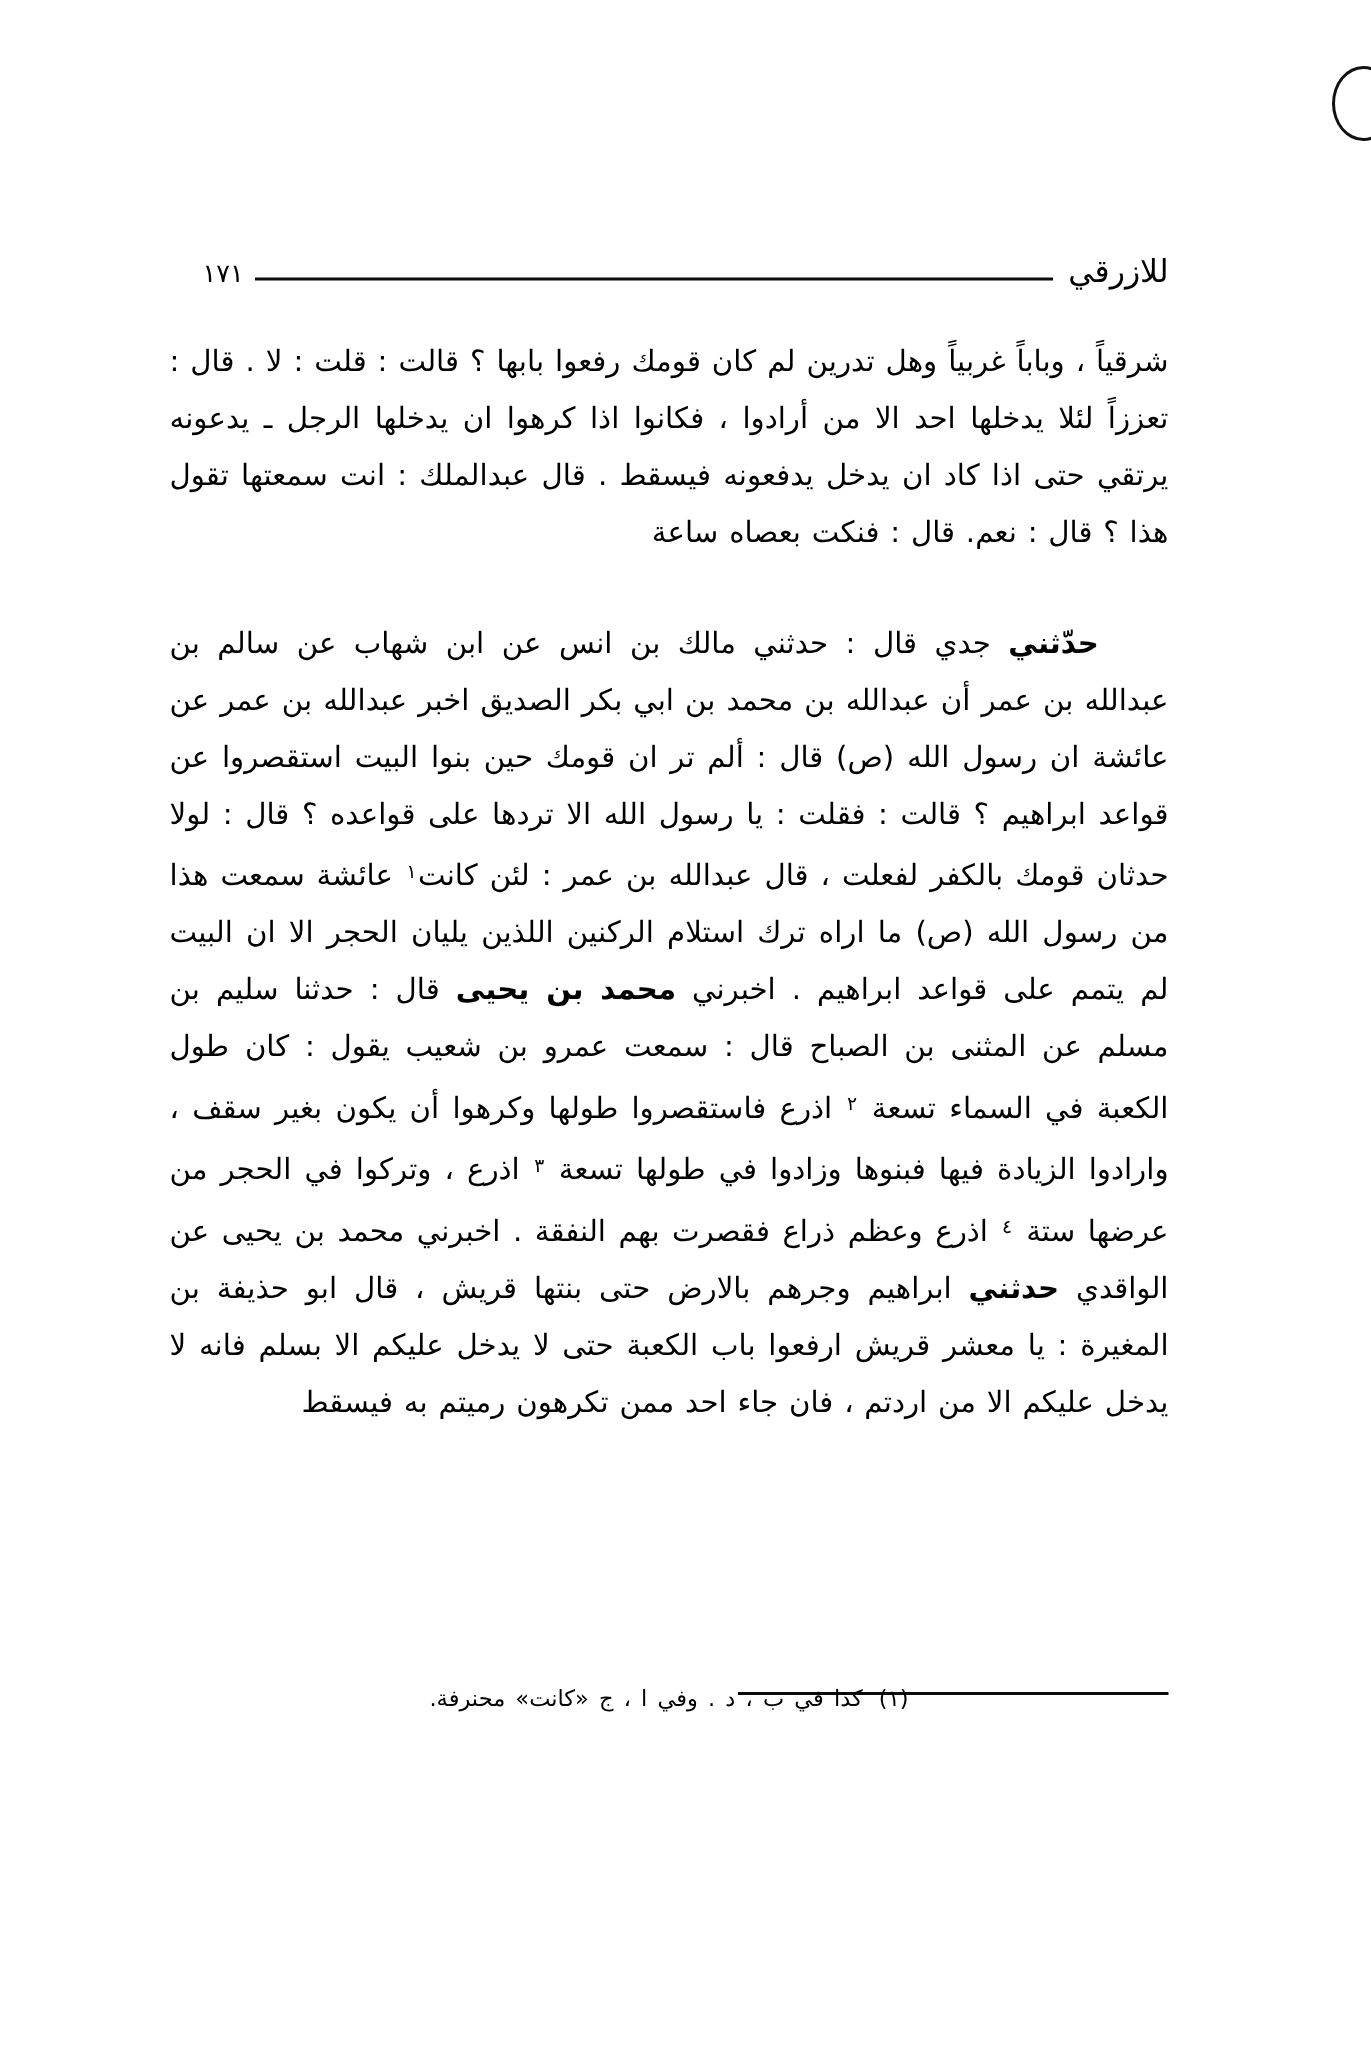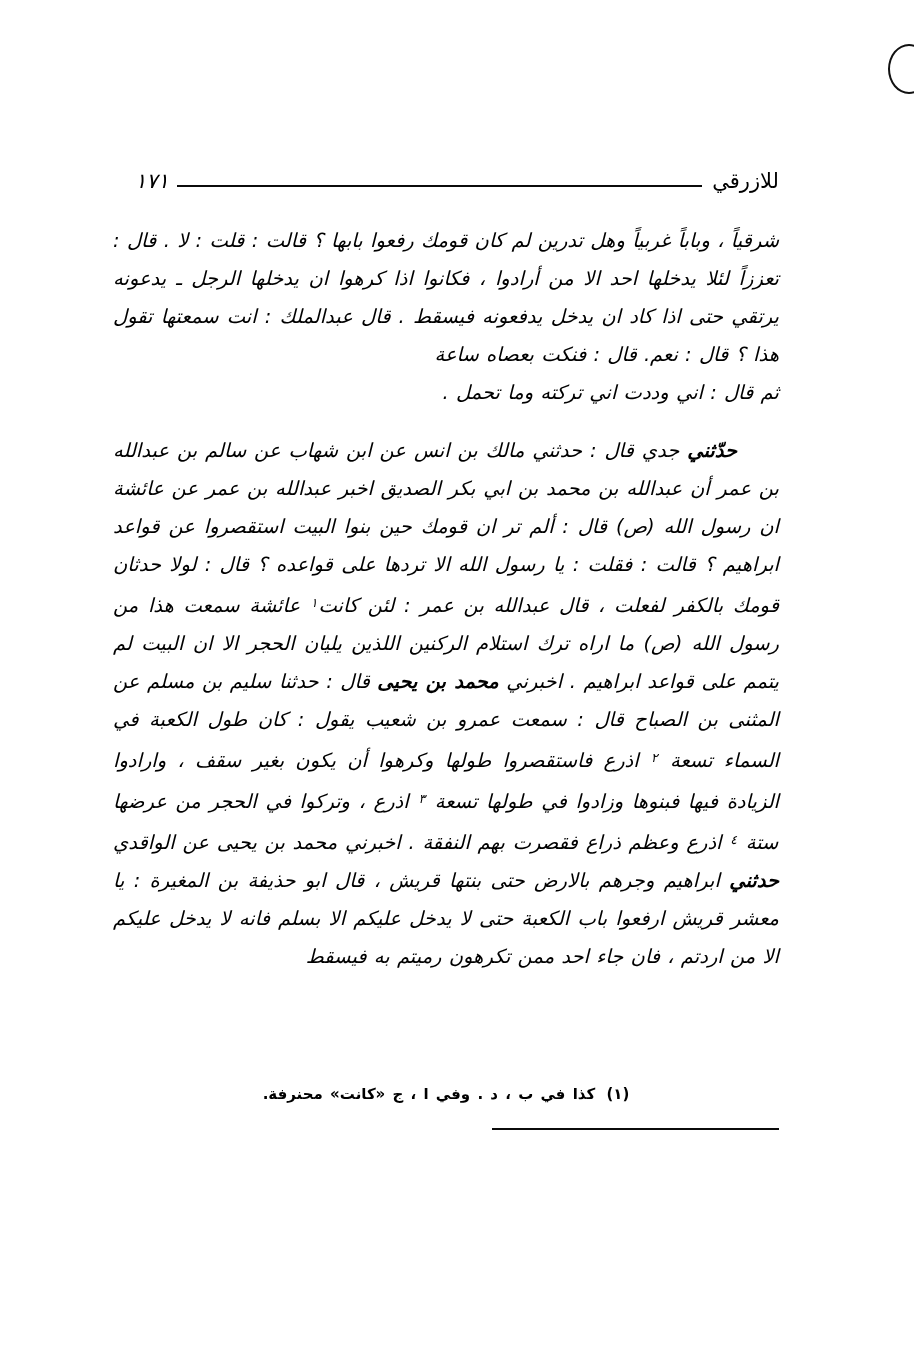--- a/index.html
+++ b/index.html
@@ -48,51 +48,49 @@
     padding-bottom: 2px;
     letter-spacing: 0px;
   }
   .header-rule {
     flex: 1 1 auto;
     height: 0;
     border-bottom: 2.2px solid #0b0b0b;
     margin: 0 10px 7px 8px;
   }
   .header-folio {
-    font-size: 21px;
+    font-size: 17px;
     line-height: 1;
     white-space: nowrap;
     padding-bottom: 2px;
     letter-spacing: 1px;
-    font-style: italic;
   }
 
   
   .body-block {
     position: absolute;
     top: 222px;
     right: 135px;
     width: 666px;
     direction: rtl;
     text-align: justify;
     text-align-last: right;
-    font-style: italic;
   }
 
   .para {
     font-size: 19.5px;
     line-height: 38px;
     margin: 0;
     text-align: justify;
     text-align-last: right;
     word-spacing: 1px;
   }
 
   .para + .para {
-    margin-top: 20px;
+    margin-top: 36px;
   }
 
   .para-2 {
     text-indent: 42px;
   }
 
   b, .bold {
     font-weight: 700;
   }
 
@@ -115,25 +113,24 @@
     position: absolute;
     top: 1128px;
     right: 135px;
     width: 287px;
     height: 0;
     border-bottom: 2.2px solid #0b0b0b;
   }
 
   .footnotes {
     position: absolute;
-    top: 1082px;
+    top: 1120px;
     right: 135px;
     width: 666px;
     direction: rtl;
-    font-weight: bold;
   }
   .footnote {
     font-size: 15px;
     line-height: 25px;
     text-align: center;
     white-space: nowrap;
     word-spacing: 2px;
   }
   .fn-num {
     margin-left: 4px;
@@ -152,21 +149,20 @@
     <div class="header-folio">١٧١</div>
   </div>
 
   <div class="body-block">
 
     <p class="para para-1">
       <span>شرقياً ، وباباً غربياً وهل تدرين لم كان قومك رفعوا بابها ؟ قالت : قلت :</span>
       <span>لا . قال : تعززاً لئلا يدخلها احد الا من أرادوا ، فكانوا اذا كرهوا ان</span>
       <span>يدخلها الرجل ـ  يدعونه يرتقي حتى اذا كاد ان يدخل يدفعونه فيسقط . قال</span>
       <span>عبدالملك : انت سمعتها تقول هذا ؟ قال : نعم. قال : فنكت بعصاه ساعة</span>
-      <span class="tail-line">ثم قال : اني وددت اني تركته وما تحمل .</span>
     </p>
 
     <p class="para para-2">
       <b>حدّثني</b>
       <span>
         جدي قال : حدثني مالك بن انس عن ابن شهاب عن سالم بن
       </span>
       <span>عبدالله بن عمر أن عبدالله بن محمد بن ابي بكر الصديق اخبر عبدالله بن عمر</span>
       <span>عن عائشة ان رسول الله (ص) قال : ألم تر ان قومك حين بنوا البيت</span>
       <span>استقصروا عن قواعد ابراهيم ؟ قالت : فقلت : يا رسول الله الا تردها على</span>

